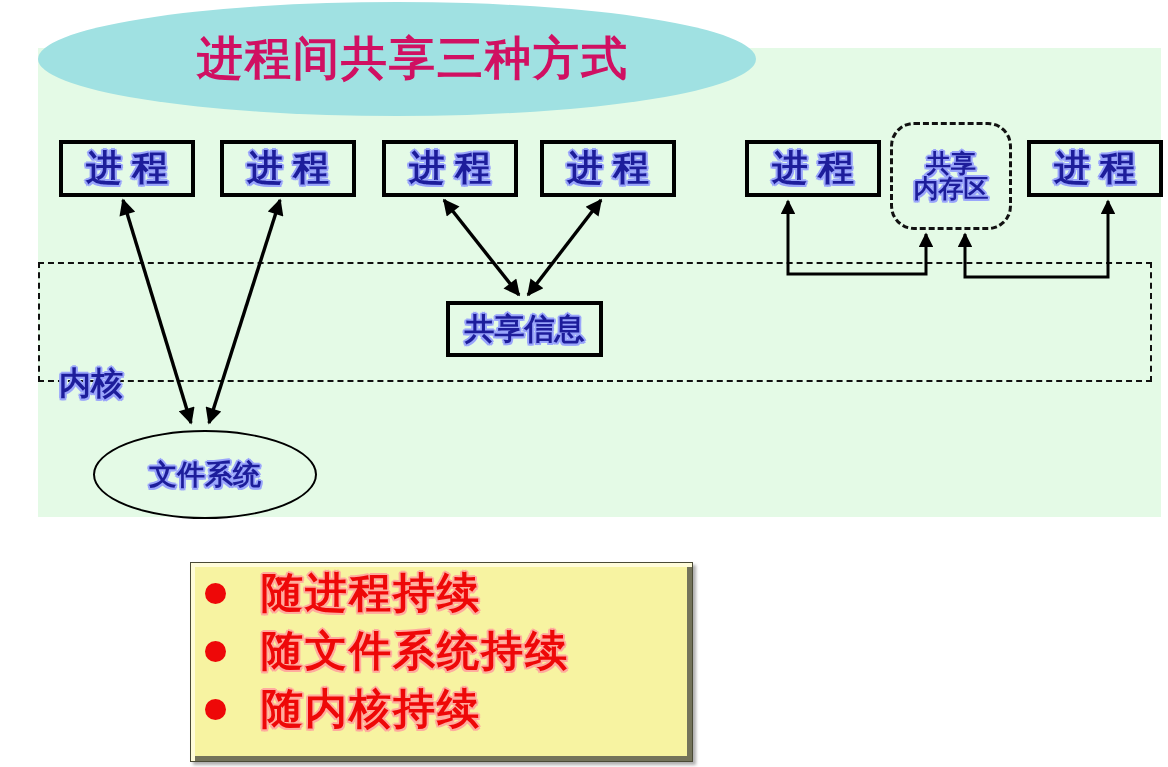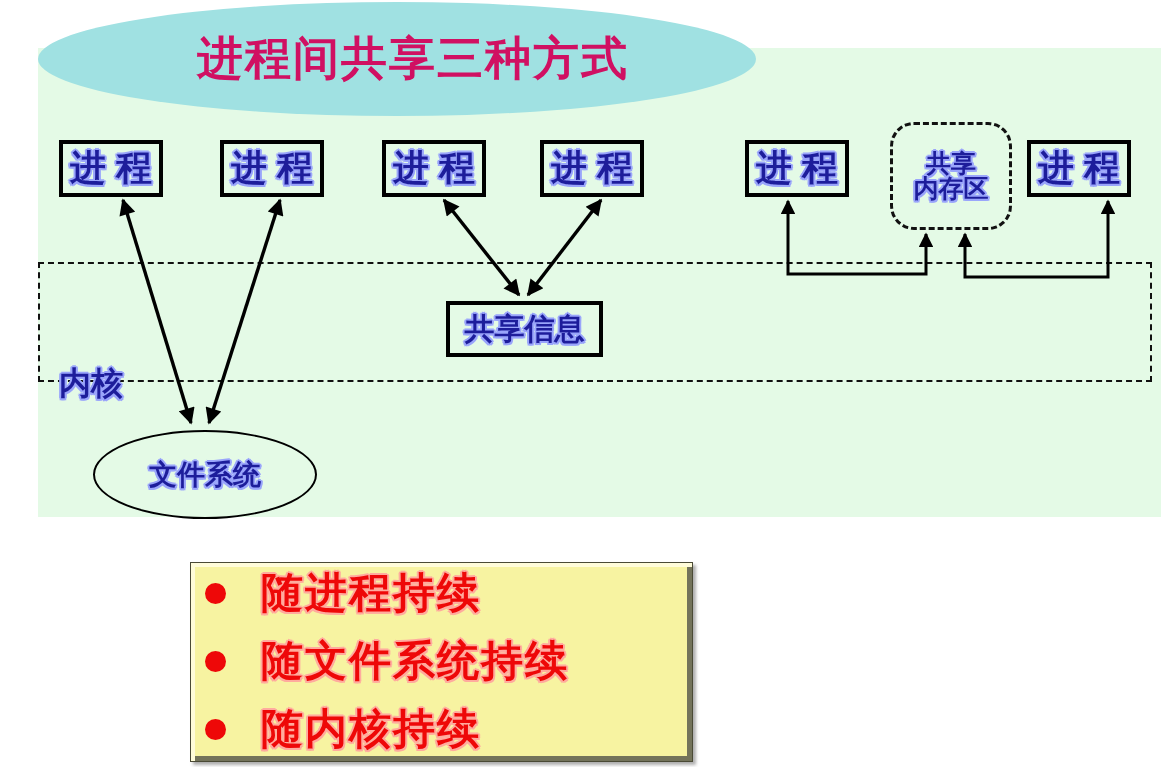--- a/index.html
+++ b/index.html
@@ -28,21 +28,21 @@
 
   .blue {
     color:var(--box-text,#1d1d9b); font-weight:900;
     text-shadow:
       2px 0 0 #9aa5fb, -2px 0 0 #9aa5fb, 0 2px 0 #9aa5fb, 0 -2px 0 #9aa5fb,
       1.5px 1.5px 0 #9aa5fb, -1.5px -1.5px 0 #9aa5fb,
       1.5px -1.5px 0 #9aa5fb, -1.5px 1.5px 0 #9aa5fb;
   }
 
   .pbox {
-    position:absolute; top:140px; width:104px; height:57px;
+    position:absolute; top:140px; width:136px; height:57px;
     border:4px solid #000; box-sizing:border-box; background:transparent;
     display:flex; align-items:center; justify-content:center;
   }
   .pbox .lbl { font-size:36px; letter-spacing:10px; margin-right:-10px; white-space:nowrap; }
 
   .kernel-rect {
     position:absolute; left:38px; top:262px; width:1114px; height:120px;
     border:2px dashed #111; box-sizing:border-box;
   }
   .kernel-label {
@@ -76,21 +76,21 @@
   .arr-elbow { stroke:var(--arrow,#000); stroke-width:3; fill:none; }
   marker path { fill:var(--arrow,#000); }
 
   .panel {
     position:absolute; left:190px; top:562px; width:503px; height:200px;
     box-sizing:border-box; background:var(--panel-bg,#f7f3a1);
     border:1px solid #4a4a35;
     box-shadow: inset 4px 4px 0 #fffcd9, inset -5px -5px 0 #73735a,
                 3px 3px 3px rgba(110,110,110,0.55);
     padding:8px 0 0 14px;
-    display:flex; flex-direction:column; gap:24px;
+    display:flex; flex-direction:column; gap:14px;
   }
   .legend-row { display:flex; align-items:center; height:44px; }
   .dot {
     width:21px; height:21px; border-radius:50%;
     background:var(--bullet-text,#ee0808); margin-right:35px; flex:none;
   }
   .legend-text {
     font-size:42px; font-weight:900; letter-spacing:2px; white-space:nowrap;
     color:var(--bullet-text,#ee0808);
     text-shadow:

